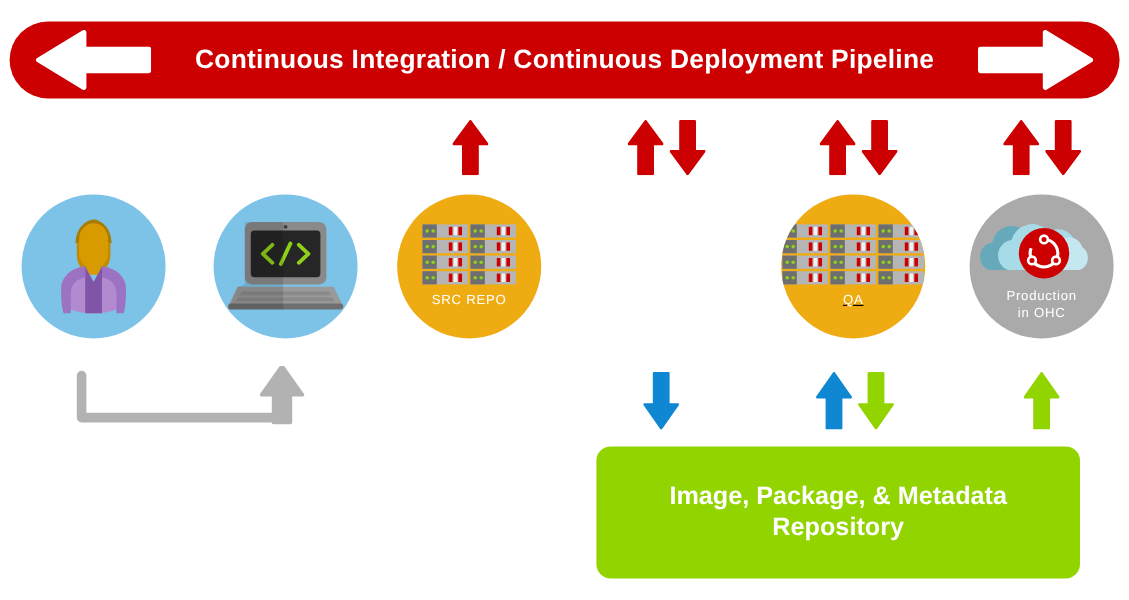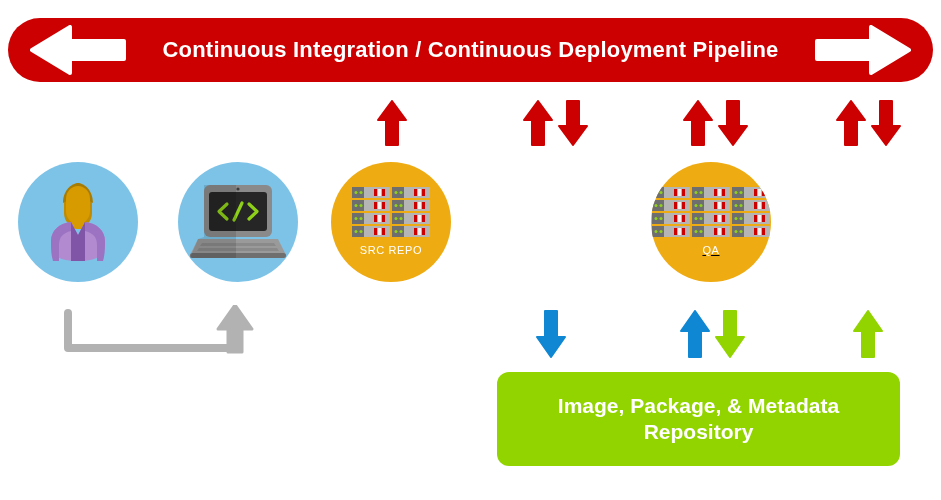--- a/index.html
+++ b/index.html
@@ -84,21 +84,21 @@
     align-items: center;
     justify-content: center;
   }
 
   
   .repo-box {
     position: absolute;
     left: 497px;
     top: 372px;
     width: 403px;
-    height: 94px;
+    height: 110px;
     background: #92d400;
     border-radius: 12px;
     display: flex;
     align-items: center;
     justify-content: center;
   }
   .repo-text {
     color: #ffffff;
     font-size: 21px;
     font-weight: bold;
@@ -255,20 +255,45 @@
             <use href="#srv3" x="80" y="26"></use>
           <use href="#srv3" x="0" y="39"></use>
             <use href="#srv3" x="40" y="39"></use>
             <use href="#srv3" x="80" y="39"></use>
         </g>
       </svg>
     </span>
     <div class="node-label">QA</div>
   </div>
 
+  <div class="node" style="left:808px; top:162px; background:#aaaaaa;">
+    <span class="node-icon">
+      <svg width="104" height="62" viewBox="0 0 104 62">
+
+        <path d="M8 50 a12 12 0 0 1 3 -23 a16 16 0 0 1 28 -8 a14 14 0 0 1 20 8 a12 12 0 0 1 -2 23 Z" fill="#5ba9bd" opacity="0.85"></path>
+
+        <path d="M24 50 a13 13 0 0 1 3 -25 a18 18 0 0 1 31 -7 a15 15 0 0 1 22 9 a13 13 0 0 1 -3 23 Z" fill="#a8dbe8"></path>
+
+        <path d="M40 50 a11 11 0 0 1 3 -21 a15 15 0 0 1 26 -5 a12 12 0 0 1 17 7 a11 11 0 0 1 -2 19 Z" fill="#c5e7f0"></path>
+
+        <circle cx="54" cy="36" r="21" fill="#cc0000"></circle>
+
+        <g fill="none" stroke="#ffffff" stroke-width="2.6">
+          <circle cx="54" cy="36" r="11.5" stroke-dasharray="46 12" transform="rotate(-30 54 36)"></circle>
+        </g>
+        <g fill="#cc0000" stroke="#ffffff" stroke-width="2.2">
+          <circle cx="54" cy="24.5" r="3.2"></circle>
+          <circle cx="64" cy="42" r="3.2"></circle>
+          <circle cx="44" cy="42" r="3.2"></circle>
+        </g>
+      </svg>
+    </span>
+    <div class="node-label">Production
+in OHC</div>
+  </div>
 
   <svg class="connector" style="left:60px; top:305px;" width="200" height="55" viewBox="0 0 200 55">
     <path d="M8 8 L8 43 L175 43" fill="none" stroke="#b2b2b2" stroke-width="8" stroke-linecap="round" stroke-linejoin="round"></path>
     <path d="M175 0 L192 24 L182 24 L182 47 L168 47 L168 24 L158 24 Z" fill="#b2b2b2" stroke="#b2b2b2" stroke-width="3" stroke-linejoin="round"></path>
   </svg>
 
   <svg class="arrow-svg" style="left:536px; top:310px;" width="30" height="48" viewBox="0 0 30 48">
     <path d="M15 47 L29 27 L21 27 L21 1 L9 1 L9 27 L1 27 Z" fill="#0f87d2" stroke="#0f87d2" stroke-width="2" stroke-linejoin="round"></path>
   </svg>
 

